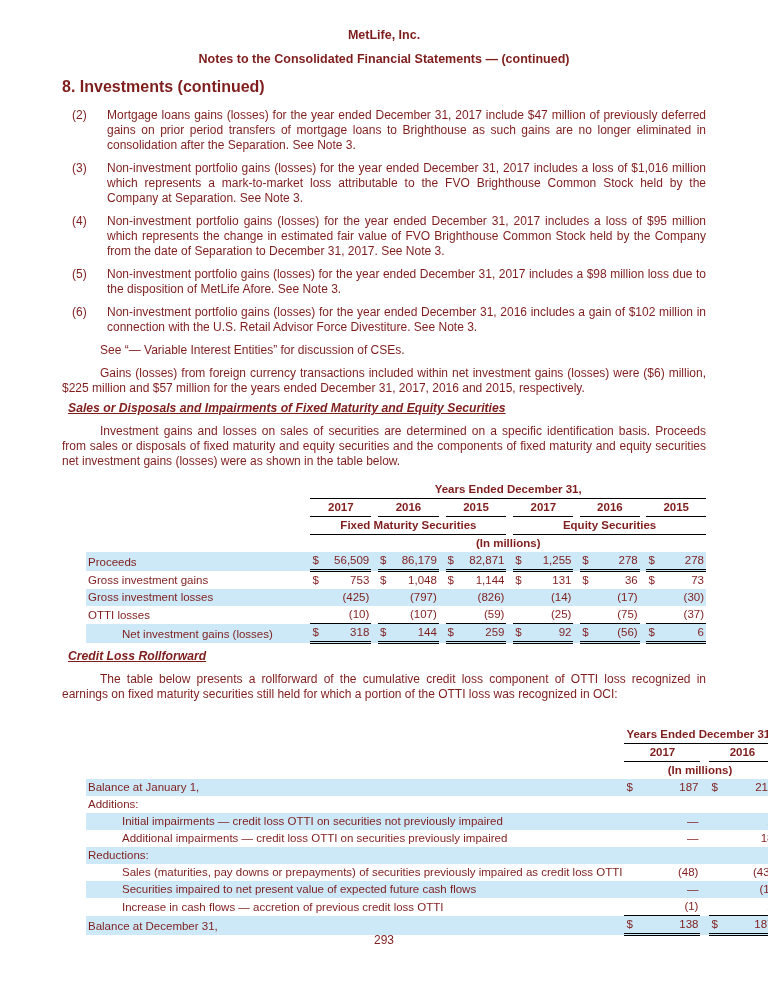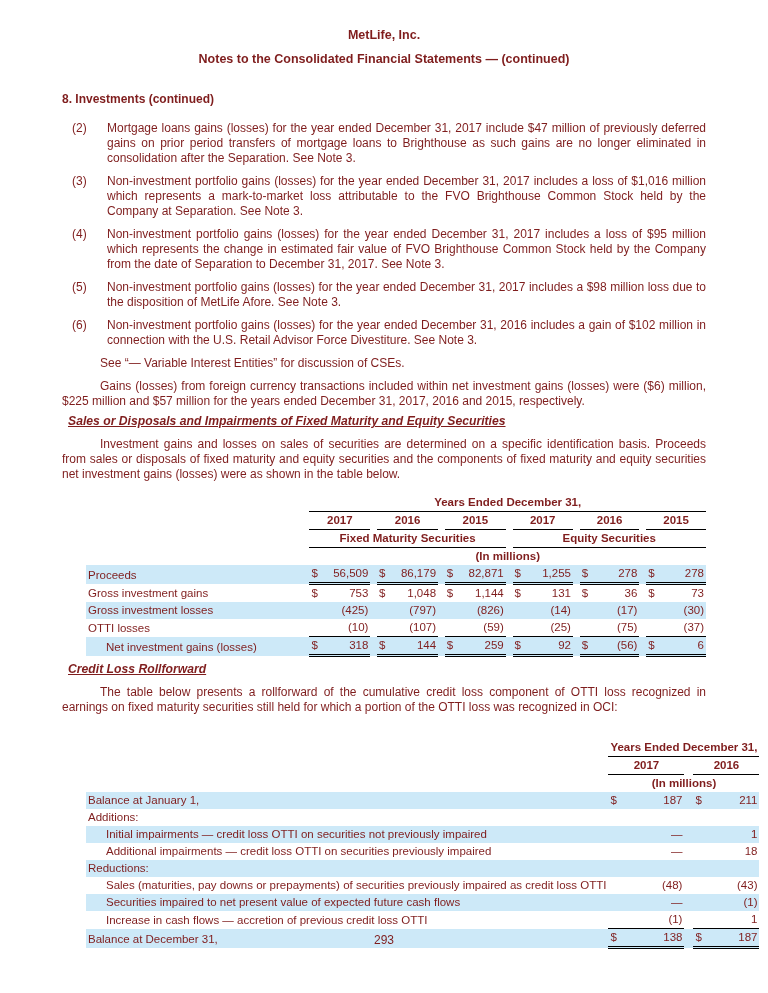--- a/index.html
+++ b/index.html
@@ -5,39 +5,39 @@
   :root { --shade:#cde9f8; --rule:#000; }
   * { box-sizing: border-box; }
   html,body { margin:0; padding:0; background:#fff; }
   .page {
     width:768px; height:993px; position:relative; margin:0 auto;
     background:#fff; color:#7f1d1d;
     font-family:Liberation Sans, sans-serif; font-size:12px; line-height:15px;
   }
   .content { padding:28px 62px 0 62px; }
   .doc-title { text-align:center; font-weight:bold; font-size:12.5px; margin-bottom:9px; }
-  .doc-title.second { margin-bottom:25px; }
-  .section-title { font-weight:bold; font-size:12px; margin-bottom:14px; }
+  .doc-title.second { margin-bottom:12px; }
+  .section-title { font-weight:bold; font-size:16px; margin-bottom:14px; }
   .fnlist { list-style:none; margin:0 0 6px 0; padding:0; }
   .fn { display:flex; margin:0 0 8px 0; }
   .fn-num { width:45px; flex:0 0 45px; padding-left:10px; }
   .fn-text { flex:1; text-align:justify; }
   .para { margin:8px 0 0 0; text-indent:38px; text-align:justify; }
   .sub-heading {
     font-weight:bold; font-style:italic; text-decoration:underline;
     font-size:12.2px; margin:5px 0 4px 6px;
   }
   
   .tblwrap { margin-left:24px; }
   .tblwrap.t1 { margin-top:12px; }
   .tblwrap.t2 { margin-top:24px; }
   table.fintable { border-collapse:collapse; table-layout:fixed; font-size:11.5px; line-height:13px; }
   table.fintable td { padding:2px 2px; vertical-align:bottom; }
   td.lab { text-align:left; padding-left:4px; white-space:nowrap; overflow:visible; }
-  td.lab.ind { padding-left:20px; }
+  td.lab.ind { padding-left:36px; }
   td.ds { text-align:left; padding-left:3px; }
   td.val { text-align:right; padding-right:3px; white-space:nowrap; }
   td.cap, td.yr, td.grp, td.units { font-weight:bold; text-align:center; white-space:nowrap; }
   td.bb { border-bottom:1px solid var(--rule); }
   td.u1 { border-bottom:1px solid var(--rule); }
   td.u2 { border-bottom:3px double var(--rule); }
   tr.shade td { background:var(--shade); }
   .page-number { position:absolute; bottom:45px; left:0; width:100%; text-align:center; font-size:12px; }
 </style>
 </head>

